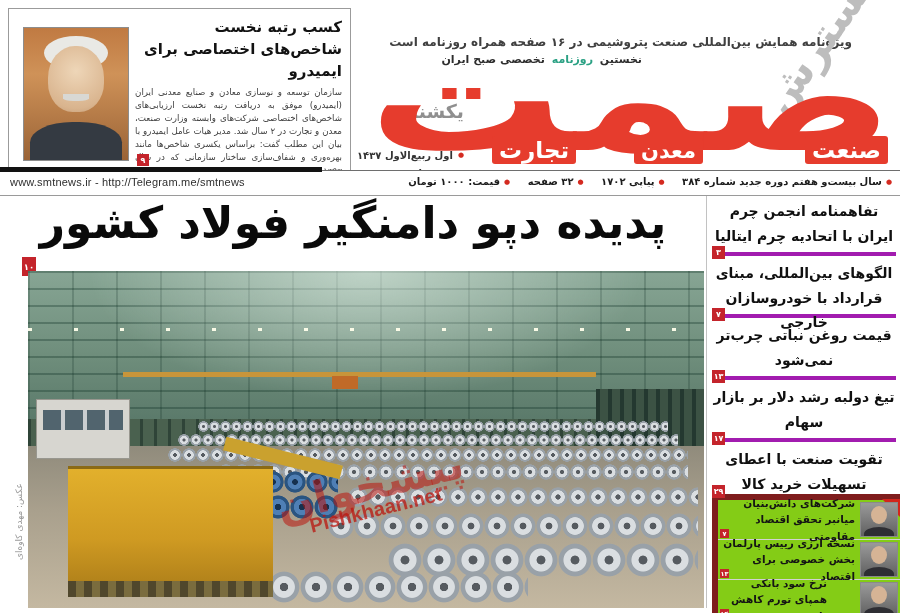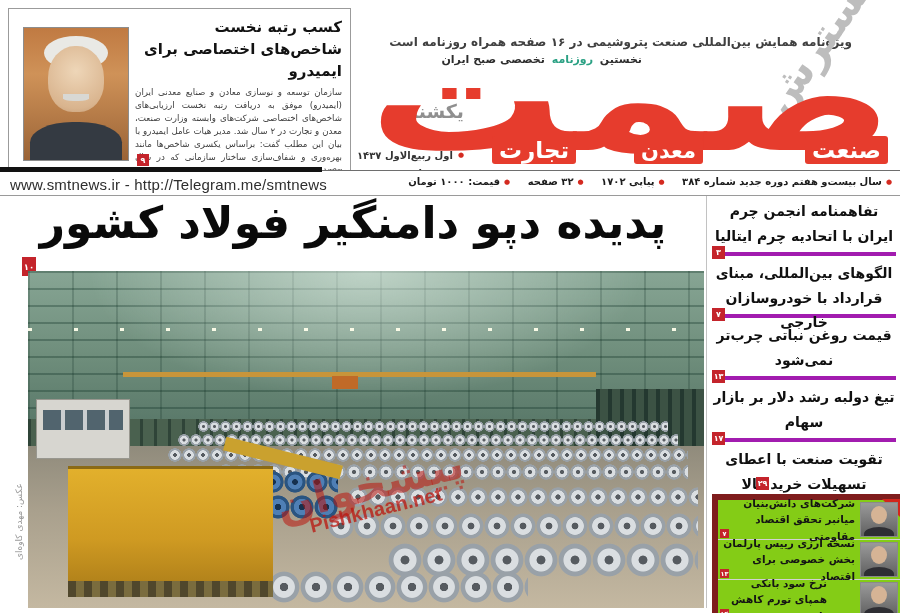--- a/index.html
+++ b/index.html
@@ -33,21 +33,21 @@
   .gostaresh{position:absolute;right:-6px;top:-42px;font-size:42px;font-weight:bold;color:#bdbdbd;transform:rotate(-55deg);z-index:0;}
   .logo-text{position:absolute;right:4px;top:-34px;width:100%;height:148px;line-height:148px;font-size:150px;font-weight:bold;
     color:#e63c2d;direction:rtl;text-align:right;transform:scaleX(1.30);transform-origin:right center;z-index:1;letter-spacing:-4px;}
   .logo-word{position:absolute;z-index:2;color:#fff;font-weight:bold;background:#e63c2d;padding:1px 7px;border-radius:3px;}
   .w-tejarat{left:26px;bottom:8px;font-size:23px;}
   .w-madan{left:168px;bottom:8px;font-size:21px;}
   .w-sanat{right:10px;bottom:8px;font-size:23px;}
   
   .infobar{position:absolute;left:0;top:170px;width:900px;height:24px;border-top:1px solid #6e6e6e;border-bottom:1px solid #9a9a9a;background:#fff;}
   .heavy{position:absolute;left:0;top:-4px;width:322px;height:5px;background:#121212;}
-  .url{position:absolute;left:10px;top:5px;font-family:"Liberation Sans",sans-serif;font-size:15px;color:#2e2e2e;letter-spacing:.2px;}
+  .url{position:absolute;left:10px;top:5px;font-family:"Liberation Sans",sans-serif;font-size:11px;color:#2e2e2e;letter-spacing:.2px;}
   .issue{position:absolute;right:8px;top:5px;direction:rtl;font-size:10px;font-weight:bold;color:#1c1c1c;}
   .issue span{margin-left:14px;}
   .issue span::before{content:"●";color:#d42a20;font-size:7px;margin-left:4px;vertical-align:1px;}
   
   .main-headline{position:absolute;left:0;top:197px;width:706px;text-align:center;direction:rtl;
     font-size:44px;font-weight:bold;color:#0a0a0a;white-space:nowrap;letter-spacing:-1px;}
   .hl-badge{position:absolute;left:22px;top:257px;width:14px;height:19px;font-size:8.5px;}
   
   .photo{position:absolute;left:28px;top:271px;width:676px;height:337px;overflow:hidden;background:#8fa193;}
   .ceiling{position:absolute;left:0;top:0;width:100%;height:47%;
@@ -87,21 +87,21 @@
   .wm-en{font-size:20px;font-weight:bold;color:rgba(185,22,15,.75);margin-top:-8px;font-family:"Liberation Sans",sans-serif;}
   .credit{position:absolute;left:14px;top:560px;transform:rotate(-90deg);transform-origin:left top;
     font-size:9px;color:#9a9a9a;white-space:nowrap;direction:rtl;}
   
   .vdiv{position:absolute;left:706px;top:196px;height:412px;width:1px;background:#c2c2c2;}
   .sidebar{position:absolute;left:712px;top:194px;width:184px;}
   .sb-item{position:relative;height:53px;padding-top:5px;border-bottom:4px solid #a21caf;direction:rtl;
     text-align:center;font-weight:bold;font-size:14px;line-height:1.75;color:#101010;}
   .sb-item:last-child{border-bottom:none;}
   .sb-badge{position:absolute;left:0;bottom:-7px;width:13px;height:13px;font-size:8px;z-index:2;}
-  .sb-item:last-child .sb-badge{bottom:10px;margin-left:44px;}
+  .sb-item:last-child .sb-badge{bottom:2px;}
   
   .bbox{position:absolute;left:712px;top:494px;width:183px;height:114px;border:6px solid #7f1d1d;background:#84cc16;}
   .fold{position:absolute;right:-1px;top:-1px;width:0;height:0;border-top:20px solid #d2261c;border-left:20px solid transparent;}
   .brow{position:relative;display:flex;direction:rtl;height:37px;border-bottom:1px solid #d2d2d2;padding:1px 3px;align-items:center;}
   .brow:last-child{border-bottom:none;gap:28px;}
   .bphoto{width:36px;height:33px;margin-left:5px;flex:none;position:relative;overflow:hidden;background:linear-gradient(180deg,#9a9a9a,#606060);border:1px solid #8a8a8a;}
   .bphoto::before{content:"";position:absolute;left:50%;top:3px;transform:translateX(-50%);width:16px;height:18px;border-radius:50%;background:#d6b495;}
   .bphoto::after{content:"";position:absolute;left:50%;bottom:-5px;transform:translateX(-50%);width:30px;height:14px;border-radius:50% 50% 0 0;background:#2e2e33;}
   .btitle{flex:1;font-size:10.5px;font-weight:bold;line-height:1.55;text-align:right;color:#141414;}
   .bbadge{position:absolute;left:2px;bottom:1px;width:9px;height:9px;font-size:6.5px;}

